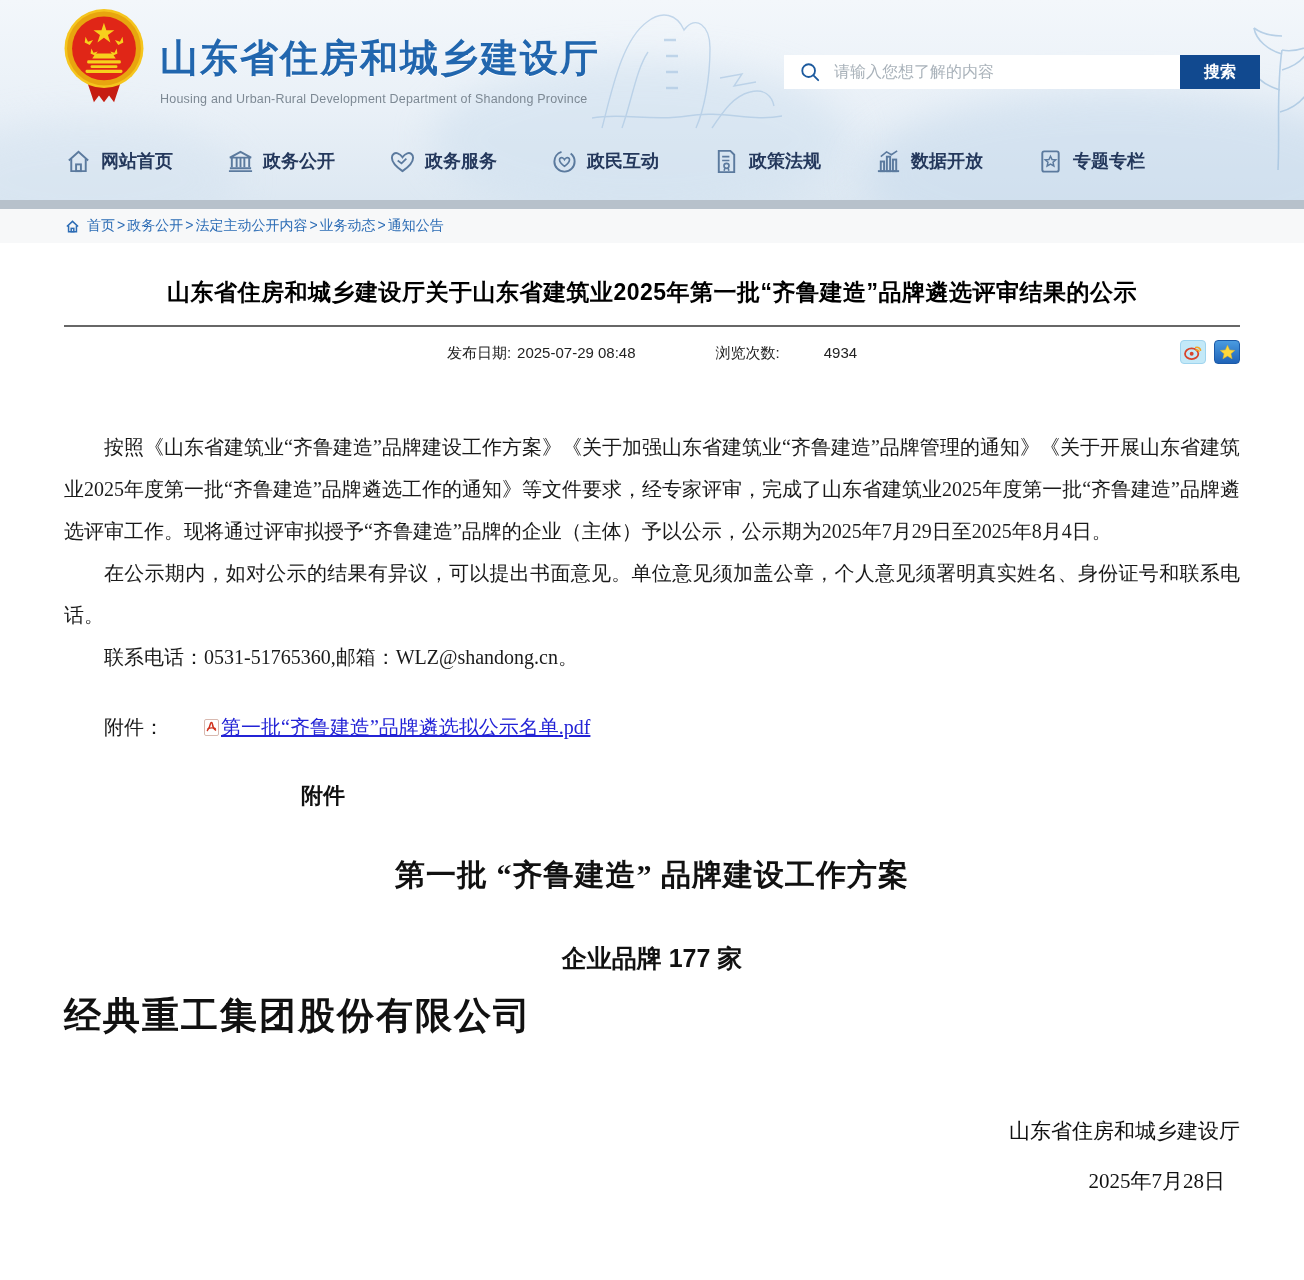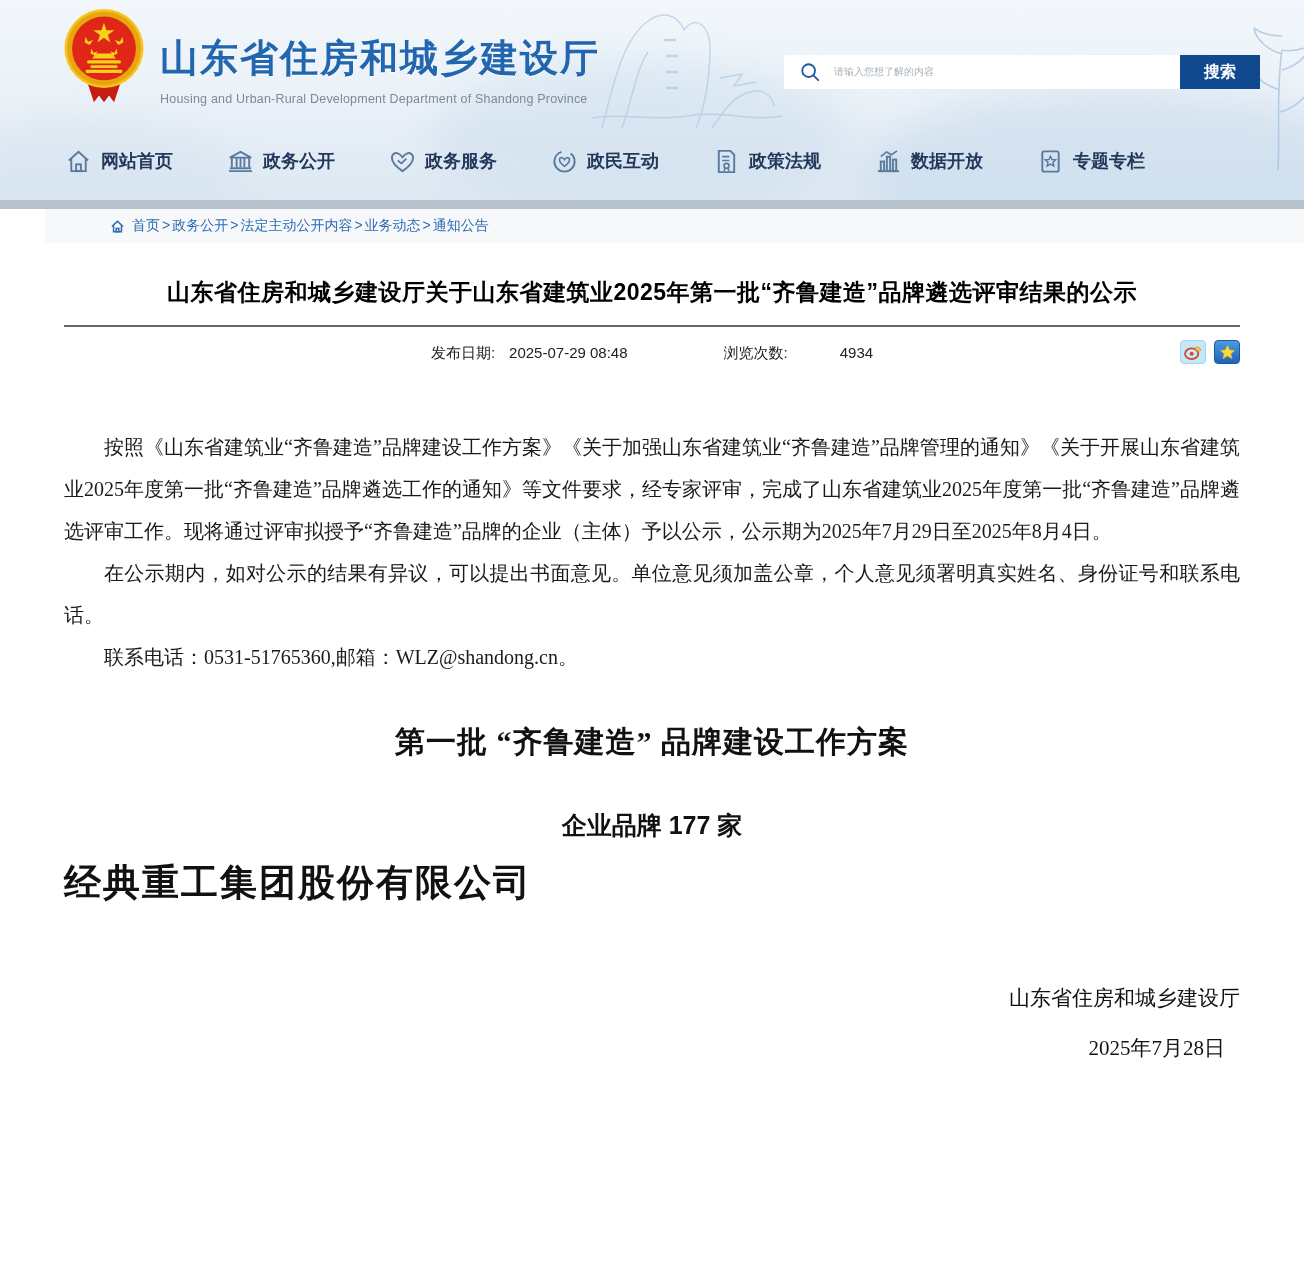--- a/index.html
+++ b/index.html
@@ -18,48 +18,48 @@
 
   .emblem { position:absolute; left:62px; top:8px; }
   .site-ident { position:absolute; left:160px; top:33px; }
   .site-title { font-size:38px; font-weight:bold; color:#2166ae; letter-spacing:2px;
     text-shadow:0 1px 0 rgba(255,255,255,.8); }
   .site-subtitle { margin-top:8px; font-size:12.5px; color:#7d8994; letter-spacing:.2px; }
 
   .search-wrap { position:absolute; right:44px; top:55px; width:476px; height:34px; display:flex; }
   .search-box { flex:1; background:#fff; display:flex; align-items:center; height:34px; }
   .search-box .mag { margin:0 14px 0 16px; flex:0 0 auto; }
-  .search-input { border:none; outline:none; flex:1; height:100%; font-size:10px; color:#14532d;
-    background:transparent; font-family:Liberation Mono, monospace; }
+  .search-input { border:none; outline:none; flex:1; height:100%; font-size:16px; color:#14532d;
+    background:transparent; font-family:Liberation Serif, serif; }
   .search-input::placeholder { color:#a9b2ba; }
   .search-btn { width:80px; height:34px; background:#11498f; color:#fff; border:none;
     font-size:16px; font-weight:bold; cursor:pointer; font-family:Liberation Mono, monospace; }
 
   .nav-row { position:absolute; left:65px; right:0; top:132px; height:58px;
     display:flex; align-items:center; gap:54px; }
   .nav-item { display:flex; align-items:center; gap:9px; cursor:pointer; white-space:nowrap; }
   .nav-item .nav-label { font-size:18px; font-weight:bold; color:#24385c; }
   .nav-item svg { display:block; }
 
   .gray-band { height:9px; background:#b7c1cb; }
 
   
   .breadcrumb-bar { height:34px; background:#f7f8f9; display:flex; align-items:center;
-    padding-left:65px; font-size:14px; color:#2c6cb5;margin-left:45px; }
+    padding-left:65px; font-size:14px; color:#2c6cb5; }
   .breadcrumb-bar .bc-home { margin-right:7px; display:flex; }
   .crumb { color:#2c6cb5; cursor:pointer; }
   .crumb:not(:last-of-type)::after { content:">"; margin:0 2px; color:#2c6cb5; cursor:default; }
 
   
   .content { padding:0 64px; background:#fff; }
   .article-title { margin-top:34px; text-align:center; font-size:23px; font-weight:bold;
     color:#000; letter-spacing:.5px; }
   .title-rule { margin-top:17px; border:none; border-top:2px solid #676767; }
   .meta-row { position:relative; margin-top:13px; height:26px; font-size:15px; color:#222; }
-  .meta-center { display:flex; justify-content:center; gap:24px; padding-top:4px; }
+  .meta-center { display:flex; justify-content:center; gap:16px; padding-top:4px; }
   .meta-gap { width:48px; }
   .views-count { margin-left:28px; }
   .share-icons { position:absolute; right:0; top:0; display:flex; gap:8px; }
   .share-ic { width:26px; height:24px; border-radius:4px; display:flex; align-items:center;
     justify-content:center; cursor:pointer; }
   .weibo-bg { background:#c3e9f8; border:1px solid #9fd4ee; }
   .qzone-bg { background:linear-gradient(180deg,#4a9be0,#1f63b8); border:1px solid #1b5aa8;
     color:#ffd83b; font-size:15px; }
 
   .article-body { margin-top:60px; font-family:"Liberation Serif","DejaVu Serif",serif;
@@ -243,21 +243,29 @@
       </span>
     </div>
   </div>
 
   <div class="article-body">
     <p>按照《山东省建筑业“齐鲁建造”品牌建设工作方案》《关于加强山东省建筑业“齐鲁建造”品牌管理的通知》《关于开展山东省建筑业2025年度第一批“齐鲁建造”品牌遴选工作的通知》等文件要求，经专家评审，完成了山东省建筑业2025年度第一批“齐鲁建造”品牌遴选评审工作。现将通过评审拟授予“齐鲁建造”品牌的企业（主体）予以公示，公示期为2025年7月29日至2025年8月4日。</p>
     <p>在公示期内，如对公示的结果有异议，可以提出书面意见。单位意见须加盖公章，个人意见须署明真实姓名、身份证号和联系电话。</p>
     <p>联系电话：0531-51765360,邮箱：WLZ@shandong.cn。</p>
   </div>
 
+  <div class="attach-line">
+    <span>附件：</span><span class="pdf-ic"><svg width="15" height="17" viewBox="0 0 15 17">
+          <rect x="0.5" y="0.5" width="14" height="16" rx="1.5" fill="#fff" stroke="#d8b9b0"></rect>
+          <path d="M3 12 C 4.5 10.5, 6 7, 6.5 4.5 C 6.8 3.2, 8.2 3.2, 8.3 4.6 C 8.5 7, 10 10, 12 11.5" fill="none" stroke="#d0301c" stroke-width="1.4"></path>
+          <path d="M3.5 9.8 C 6 8.8, 9.5 8.8, 11.8 9.6" fill="none" stroke="#d0301c" stroke-width="1.2"></path>
+        </svg></span><a class="attach-link">第一批“齐鲁建造”品牌遴选拟公示名单.pdf</a>
+  </div>
 
   <div class="doc">
+    <div class="doc-annex">附件</div>
     <div class="doc-title">第一批 “齐鲁建造” 品牌建设工作方案</div>
     <div class="doc-sub">企业品牌 177 家</div>
     <div class="doc-company">经典重工集团股份有限公司</div>
     <div class="doc-sign">山东省住房和城乡建设厅</div>
     <div class="doc-date">2025年7月28日</div>
   </div>
 </div>
 
 </body></html>

